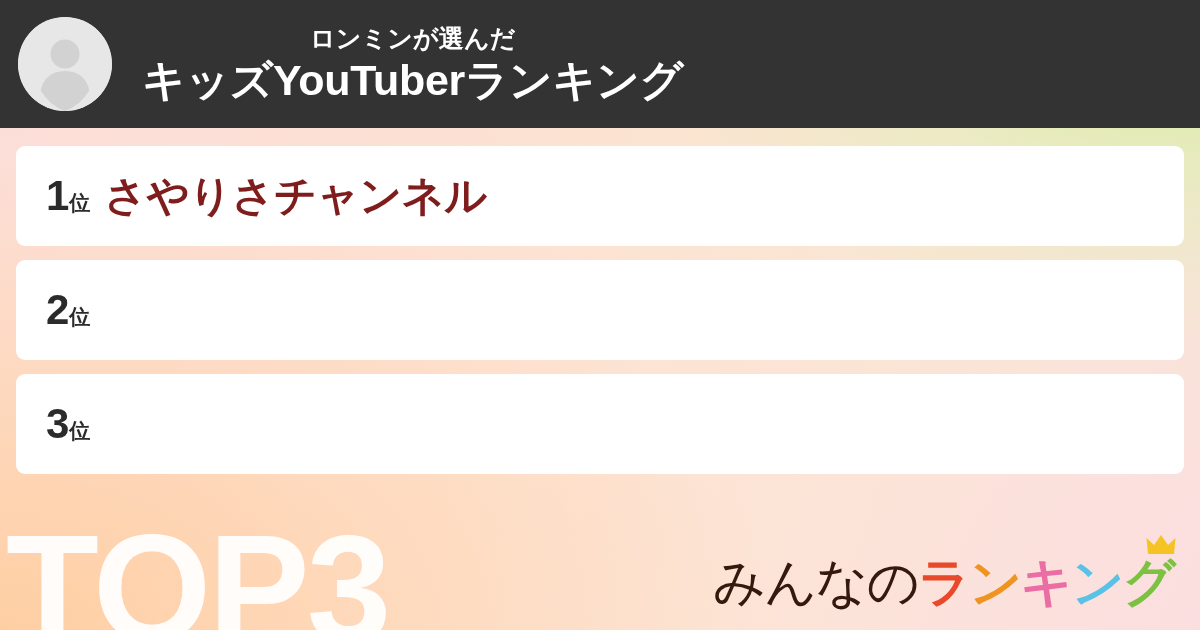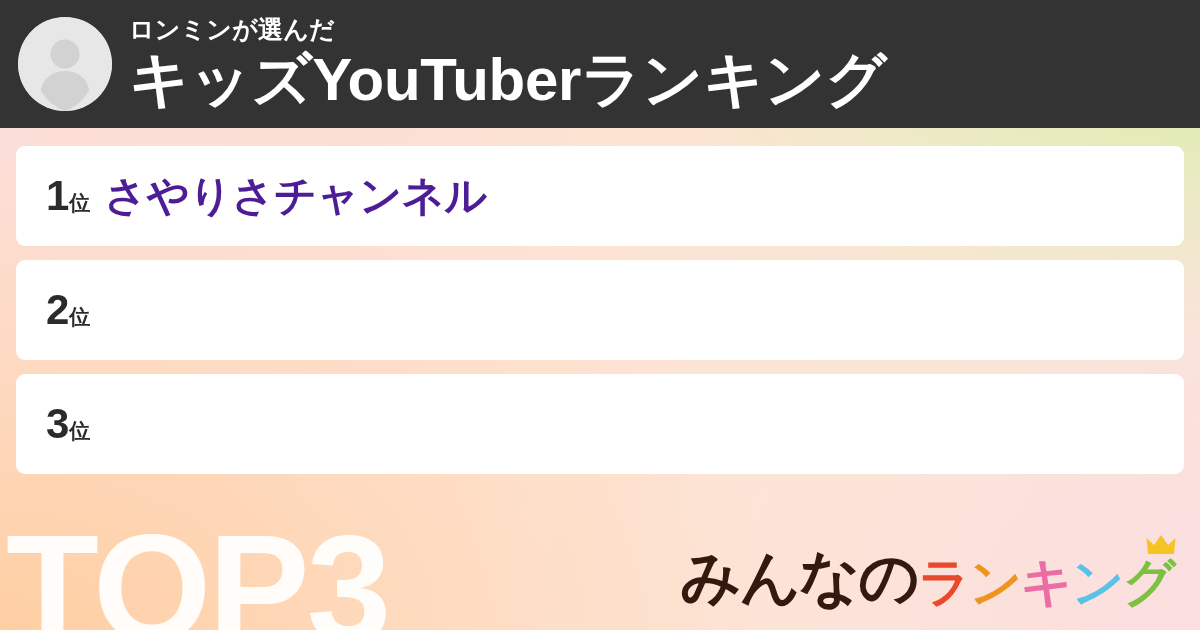--- a/index.html
+++ b/index.html
@@ -58,39 +58,40 @@
     height: 94px;
     border-radius: 50%;
     background: #e7e7e7;
     flex: 0 0 auto;
     position: relative;
     overflow: hidden;
   }
   .avatar svg { display: block; width: 94px; height: 94px; }
 
   .header-text {
-    margin-left: 17px;
+    margin-left: 30px;
     display: flex;
     flex-direction: column;
     justify-content: center;
     min-width: 0;
+    text-align: center;
   }
 
   .header-sub {
     color: #ffffff;
     font-size: 25px;
     font-weight: 700;
     line-height: 1.15;
     letter-spacing: 0.2px;
     white-space: nowrap;
   }
 
   .header-title {
     color: #ffffff;
-    font-size: 60px;
+    font-size: 43px;
     font-weight: 700;
     line-height: 1.12;
     letter-spacing: -0.3px;
     margin-top: 3px;
     white-space: nowrap;
   }
 
   
   .top3 {
     position: absolute;
@@ -141,43 +142,43 @@
     letter-spacing: -1px;
   }
   .rank-unit {
     font-size: 21px;
     font-weight: 700;
     line-height: 1;
     margin-left: 1px;
   }
 
   .rank-name {
-    color: #4c1d95;
+    color: #7f1d1d;
     font-size: 42px;
     font-weight: 700;
     line-height: 1.1;
     letter-spacing: -0.5px;
     white-space: nowrap;
     overflow: hidden;
     text-overflow: clip;
   }
 
   
   .brand {
     position: absolute;
     right: 26px;
     bottom: 22px;
     display: flex;
     align-items: flex-end;
     line-height: 1;
     user-select: none;
   }
   .brand-jp {
-    font-size: 60px;
-    font-weight: 700;
+    font-size: 52px;
+    font-weight: 400;
     color: #34190f;
     letter-spacing: -2px;
     line-height: 1;
   }
   .brand-kana {
     font-size: 52px;
     font-weight: 700;
     letter-spacing: -2px;
     line-height: 1;
     display: flex;

